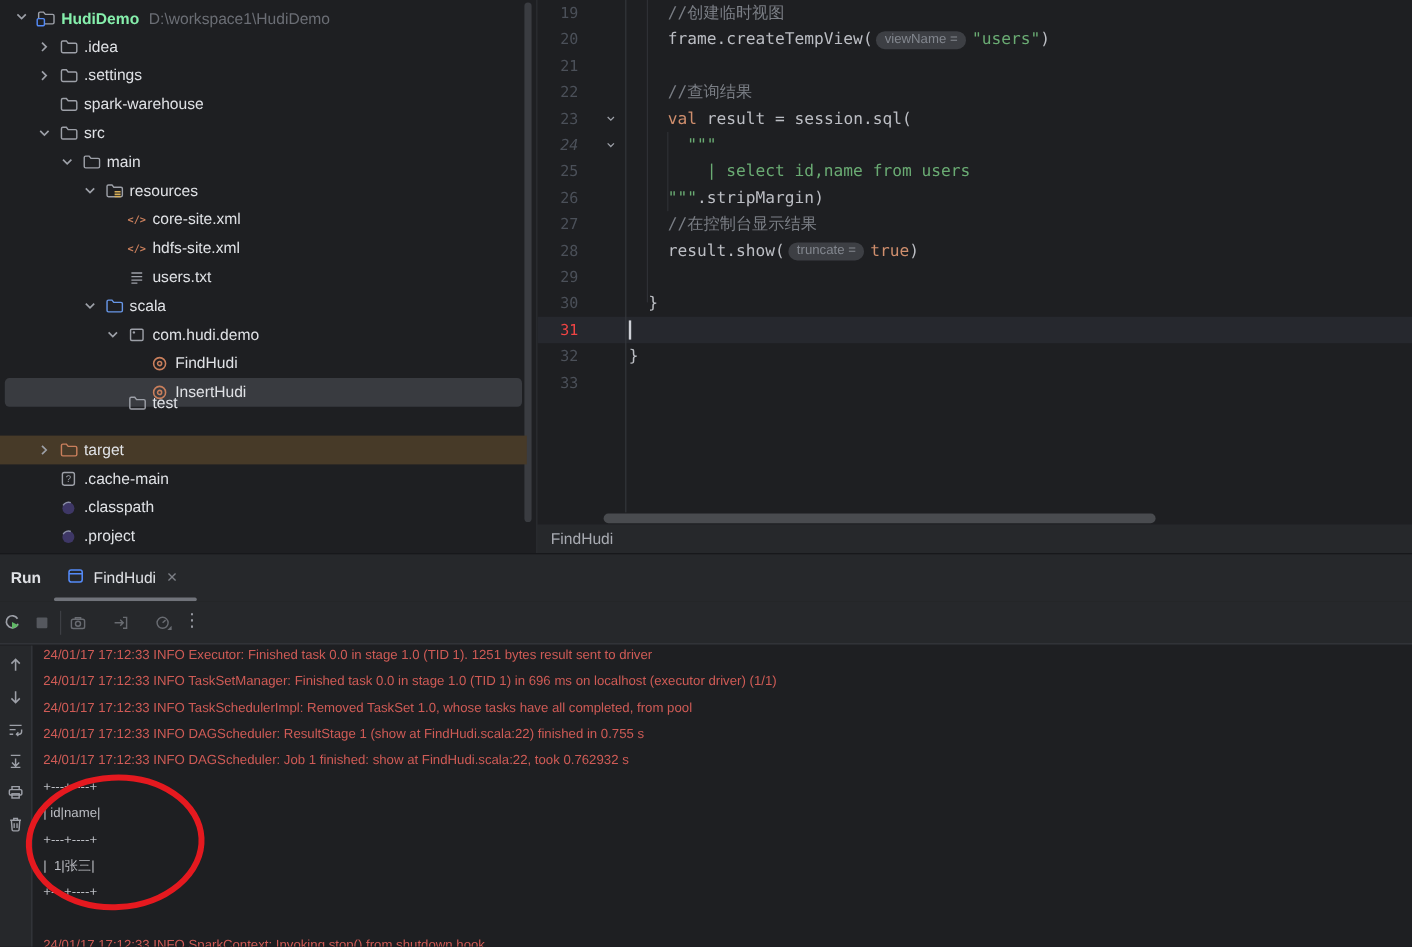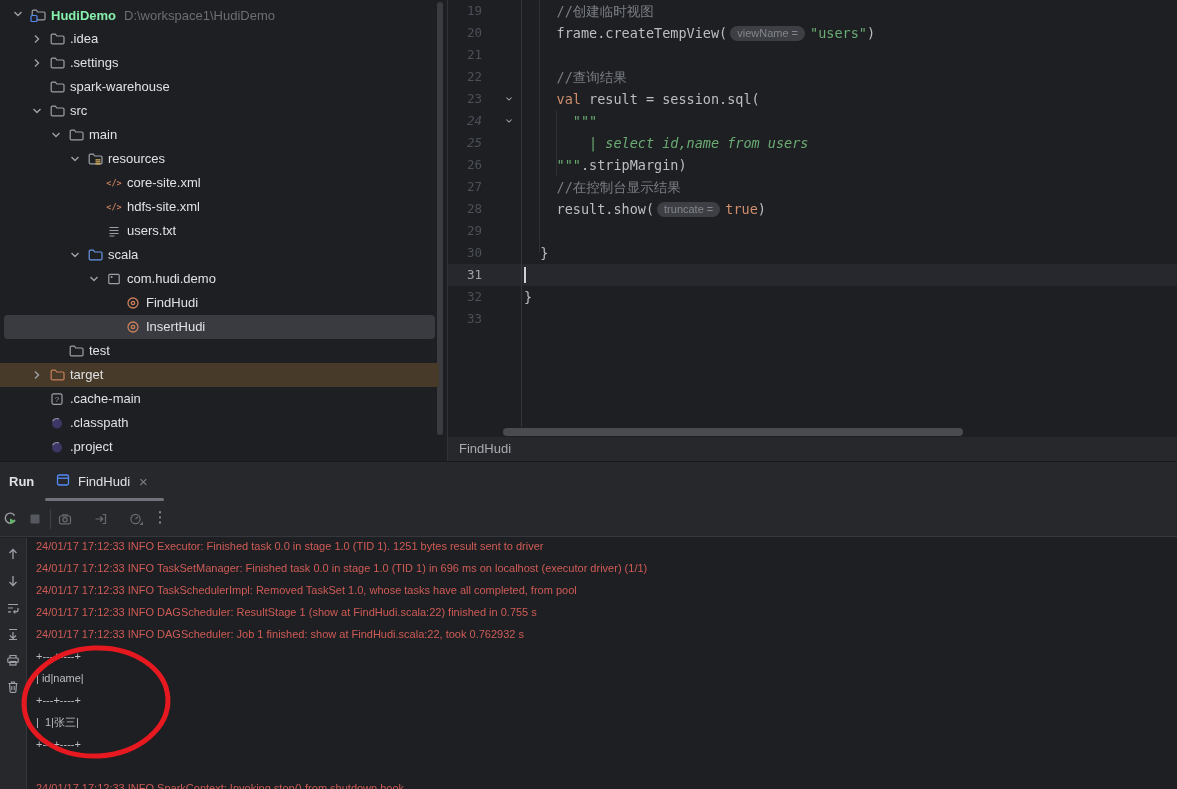--- a/index.html
+++ b/index.html
@@ -20,21 +20,21 @@
 .sel-bg{position:absolute;left:4px;right:8px;top:0;bottom:0;background:#393b40;border-radius:4px;z-index:1}
 .exc-bg{position:absolute;left:0;right:4px;top:0;bottom:0;background:#473a28;z-index:1}
 #tree-scrollbar{position:absolute;left:437px;top:2px;width:6px;height:433px;background:#3a3c41;border-radius:3px}
 #panel-border{position:absolute;left:447px;top:0;width:1px;height:461px;background:#313338}
 
 
 #editor{position:absolute;left:448px;top:0;width:729px;height:437px;background:#1e1f22}
 .code-row{position:absolute;left:0;right:0;height:22px}
 .caret-line{background:#26282e}
 .ln{position:absolute;left:0;width:34px;text-align:right;line-height:22px;color:#4b5059;font-family:"DejaVu Sans Mono",monospace;font-size:12.5px}
-.ln-active{color:#a3a3a3}
+.ln-active{color:#ef4444}
 .fold{position:absolute;left:55px;top:5px}
 .fold svg{width:12px;height:12px}
 .code-pre{position:absolute;left:76px;line-height:22px;white-space:pre;font-family:"DejaVu Sans Mono",monospace;font-size:13.5px;color:#bcbec4}
 .tk-cm{color:#7a7e85}.tk-kw{color:#cf8e6d}.tk-str{color:#6aab73}.tk-pl{color:#bcbec4}
 .hint{display:inline-block;background:#3d3f44;color:#82868e;font-family:"Liberation Sans",sans-serif;font-size:11px;line-height:15px;padding:0 7px;border-radius:8px;margin:0 5px 0 3px;vertical-align:1px}
 .caret{position:absolute;left:76px;top:3px;width:2px;height:16px;background:#ced0d6}
 #gutter-border{position:absolute;left:73px;top:0;height:427px;width:1px;background:#34363b}
 .iguide{position:absolute;width:1px;background:#2e3035}
 #hthumb{position:absolute;left:55px;top:428px;width:460px;height:8px;background:#494b4f;border-radius:4px}
 #breadcrumb-bar{position:absolute;left:448px;top:437px;width:729px;height:24px;background:#26282b;line-height:24px;padding-left:11px;color:#a8abb2}
@@ -219,21 +219,21 @@
         <div class="tree-row" style="top: 315px;">
           <span class="sel-bg"></span>
           <span class="tr-icon" style="left:125px">
             <svg width="16" height="16" viewBox="0 0 16 16" fill="none" xmlns="http://www.w3.org/2000/svg">
               <circle cx="8" cy="8" r="5" stroke="#c97f5c" stroke-width="1.3"></circle>
               <circle cx="8" cy="8" r="1.7" stroke="#c97f5c" stroke-width="1.3"></circle>
             </svg>
           </span>
           <span class="tr-label" style="left:146px">InsertHudi</span>
         </div>
-        <div class="tree-row" style="top: 339px;">
+        <div class="tree-row" style="top: 324px; margin-left: 38px;">
           <span class="tr-icon" style="left:68px">
             <svg width="16" height="16" viewBox="0 0 16 16" fill="none" xmlns="http://www.w3.org/2000/svg">
               <path d="M2.2 4.3c0-.7.5-1.2 1.2-1.2h2.9l1.5 1.9h6c.7 0 1.2.5 1.2 1.2v5.5c0 .7-.5 1.2-1.2 1.2H3.4c-.7 0-1.2-.5-1.2-1.2V4.3z" stroke="#9da0a8" stroke-width="1.2"></path>
             </svg>
           </span>
           <span class="tr-label" style="left:89px">test</span>
         </div>
         <div class="tree-row" style="top: 363px;">
           <span class="exc-bg"></span>
           <span class="tr-chev" style="left:29px">
@@ -305,21 +305,21 @@
             </svg></span>
           <span class="code-pre"><span class="tk-kw">    val</span><span class="tk-pl"> result = session.sql(</span></span>
         </div>
         <div class="code-row" style="top: 110px; font-style: italic;">
           <span class="ln">24</span>
           <span class="fold"><svg width="16" height="16" viewBox="0 0 16 16" fill="none" xmlns="http://www.w3.org/2000/svg">
               <path d="M4.5 6L8 9.5L11.5 6" stroke="#9da0a8" stroke-width="1.4"></path>
             </svg></span>
           <span class="code-pre"><span class="tk-str">      """</span></span>
         </div>
-        <div class="code-row" style="top: 132px; font-style: italic;">
+        <div class="code-row" style="top: 132px;">
           <span class="ln">25</span>
           <span class="code-pre"><span class="tk-str">        | select id,name from users</span></span>
         </div>
         <div class="code-row" style="top: 154px;">
           <span class="ln">26</span>
           <span class="code-pre"><span class="tk-str">    """</span><span class="tk-pl">.stripMargin)</span></span>
         </div>
         <div class="code-row" style="top: 176px;">
           <span class="ln">27</span>
           <span class="code-pre"><span class="tk-cm">    //在控制台显示结果</span></span>

